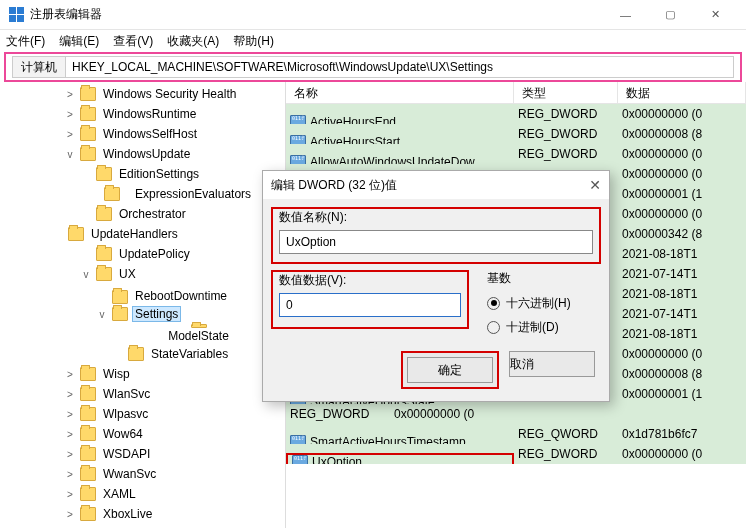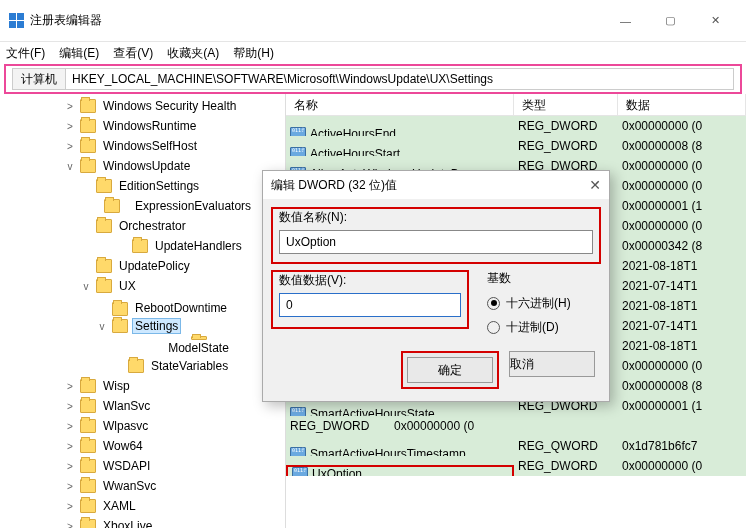--- a/index.html
+++ b/index.html
@@ -1,17 +1,17 @@
 <!DOCTYPE html>
 <html><head>
 <meta charset="utf-8">
 <style>
   * { box-sizing: border-box; margin: 0; padding: 0; }
   body { font-family: "Microsoft YaHei", "Segoe UI", sans-serif; font-size: 12px; background: #fff; width: 746px; height: 528px; overflow: hidden; position: relative; color: #000; }
-  .titlebar { height: 42px; display: flex; align-items: center; padding: 0 8px; background: #fff; border-bottom: 1px solid #e5e5e5; }
+  .titlebar { height: 30px; display: flex; align-items: center; padding: 0 8px; background: #fff; border-bottom: 1px solid #e5e5e5; }
   .titlebar .appicon { width: 16px; height: 16px; margin-right: 6px; display: flex; flex-wrap: wrap; }
   .titlebar .appicon span { width: 7px; height: 7px; background: #2b7cd3; margin: 0.5px; }
   .titlebar .title { flex: 1; }
   .winbtns { display: flex; }
   .winbtn { width: 45px; height: 30px; display: flex; align-items: center; justify-content: center; color: #555; font-size: 11px; }
   .menubar { height: 22px; display: flex; align-items: center; padding: 0 6px; gap: 14px; }
   .menubar span { cursor: default; }
   .addrwrap { padding: 2px 6px; border: 2px solid #ec4899; margin: 0 4px; position: relative; }
   .addrbar { display: flex; align-items: center; border: 1px solid #ccc; height: 22px; }
   .addrbar .lbl { border-right: 1px solid #ccc; padding: 0 8px; height: 100%; display: flex; align-items: center; background: #f3f3f3; }
@@ -121,21 +121,21 @@
       <div class="tree-row" style="padding-left: 80px; gap: 8px;">
         <span class="toggle"></span>
         <span class="folder"></span>
         <span class="lbl">ExpressionEvaluators</span>
       </div>
       <div class="tree-row" style="padding-left: 80px;">
         <span class="toggle"></span>
         <span class="folder"></span>
         <span class="lbl">Orchestrator</span>
       </div>
-      <div class="tree-row" style="padding-left: 116px;">
+      <div class="tree-row" style="padding-left: 52px;">
         <span class="toggle"></span>
         <span class="folder"></span>
         <span class="lbl">UpdateHandlers</span>
       </div>
       <div class="tree-row" style="padding-left: 80px;">
         <span class="toggle"></span>
         <span class="folder"></span>
         <span class="lbl">UpdatePolicy</span>
       </div>
       <div class="tree-row" style="padding-left: 80px;">

